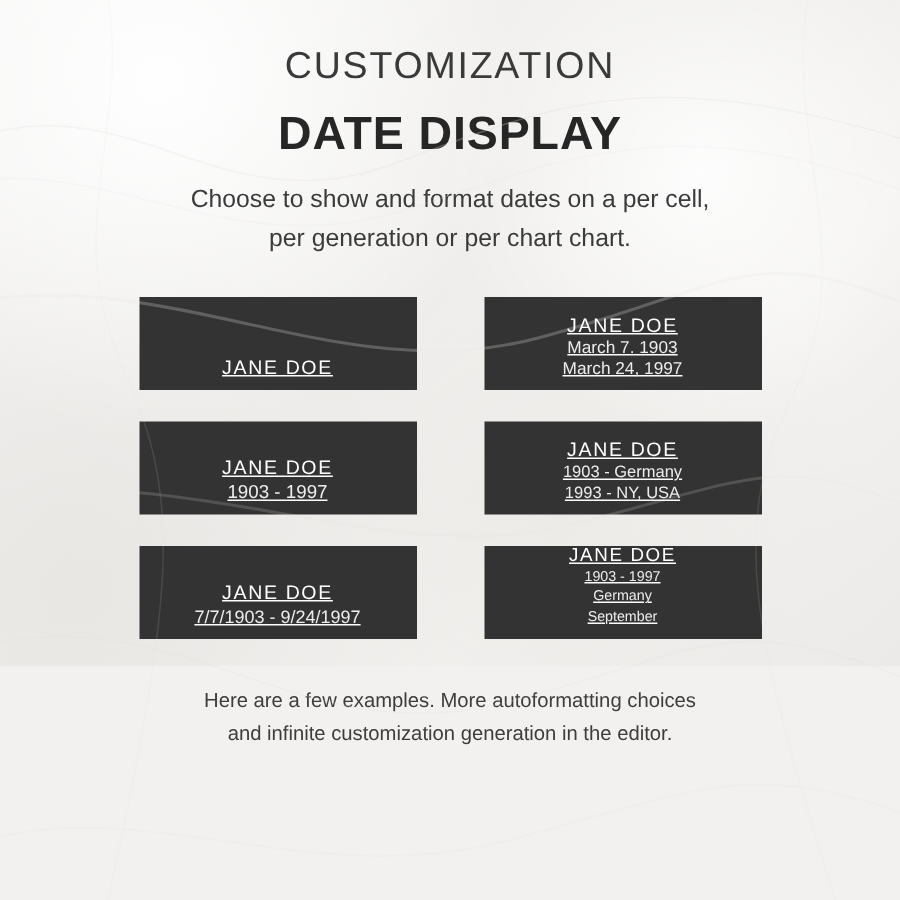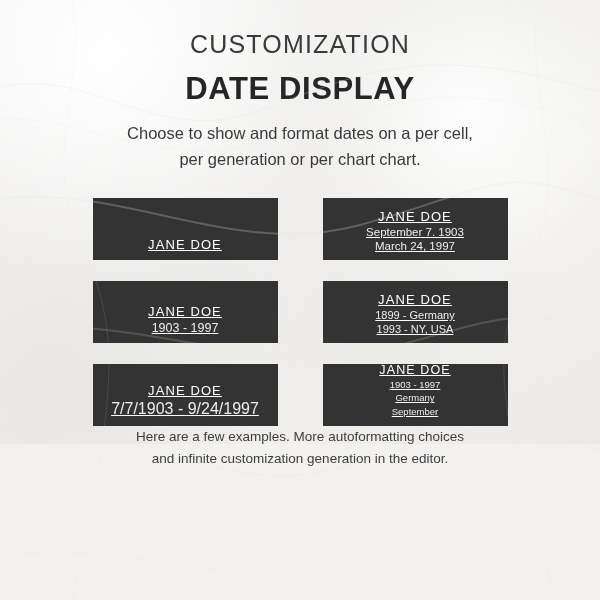--- a/index.html
+++ b/index.html
@@ -92,24 +92,25 @@
   }
   
   .c1 .name { font-size: 13px; }
   .c2 .name { font-size: 13px; }
   .c2 .line { font-size: 11.5px; }
   .c3 .name { font-size: 13px; }
   .c3 .line { font-size: 12.5px; }
   .c4 .name { font-size: 13px; }
   .c4 .line { font-size: 11px; }
   .c5 .name { font-size: 13px; }
-  .c5 .line { font-size: 16px; }
+  .c5 .line { font-size: 12px; }
   .c6 .name { font-size: 12.5px; }
   .c6 .line { font-size: 9.5px; line-height: 1.25; }
   .footer {
+    margin-top: 30px;
     text-align: center;
     font-size: 13.5px;
     line-height: 1.6;
     color: #3d3d3d;
     max-width: 420px;
   }
 </style>
 </head>
 <body>
 
@@ -141,32 +142,32 @@
   </div>
 
   <div class="cards">
 
     <div class="card c1 h-tall">
       <div class="name">JANE DOE</div>
     </div>
 
     <div class="card c2 h-tall">
       <div class="name">JANE DOE</div>
-      <div class="line">September 7. 1903</div>
+      <div class="line">March 7. 1903</div>
       <div class="line">March 24, 1997</div>
     </div>
 
     <div class="card c3 h-tall">
       <div class="name">JANE DOE</div>
       <div class="line">1903 - 1997</div>
     </div>
 
     <div class="card c4 h-tall">
       <div class="name">JANE DOE</div>
-      <div class="line">1899 - Germany</div>
+      <div class="line">1903 - Germany</div>
       <div class="line">1993 - NY, USA</div>
     </div>
 
     <div class="card c5 h-tall">
       <div class="name">JANE DOE</div>
       <div class="line">7/7/1903 - 9/24/1997</div>
     </div>
 
     <div class="card c6 h-tall">
       <div class="name">JANE DOE</div>

